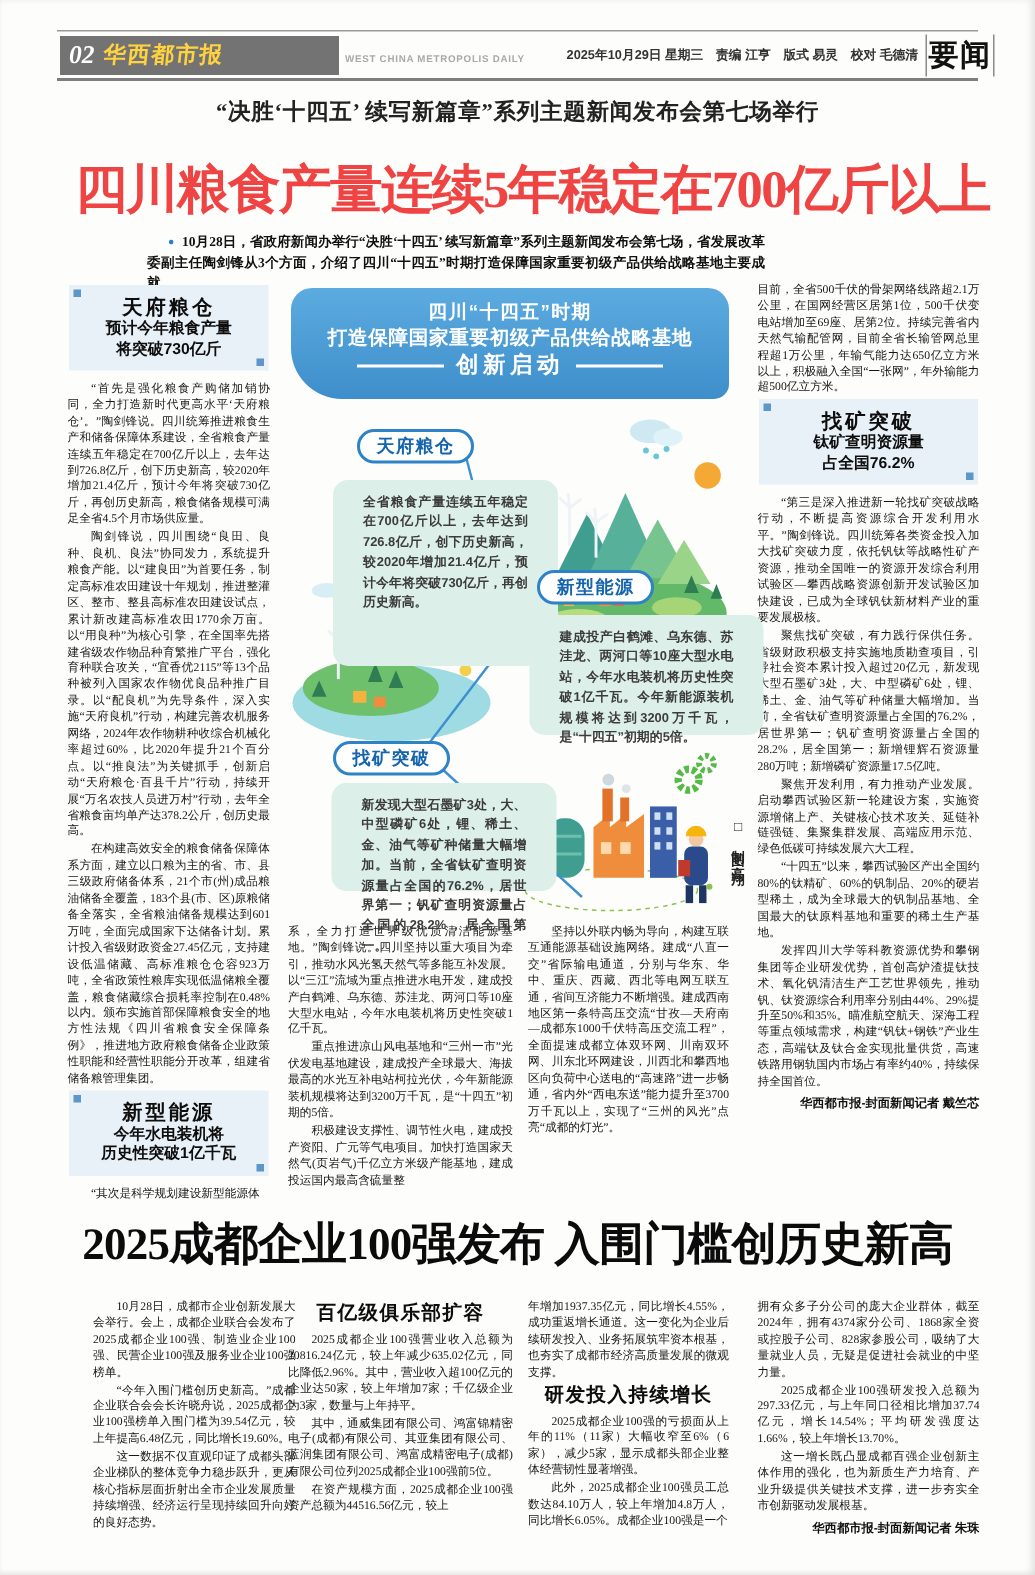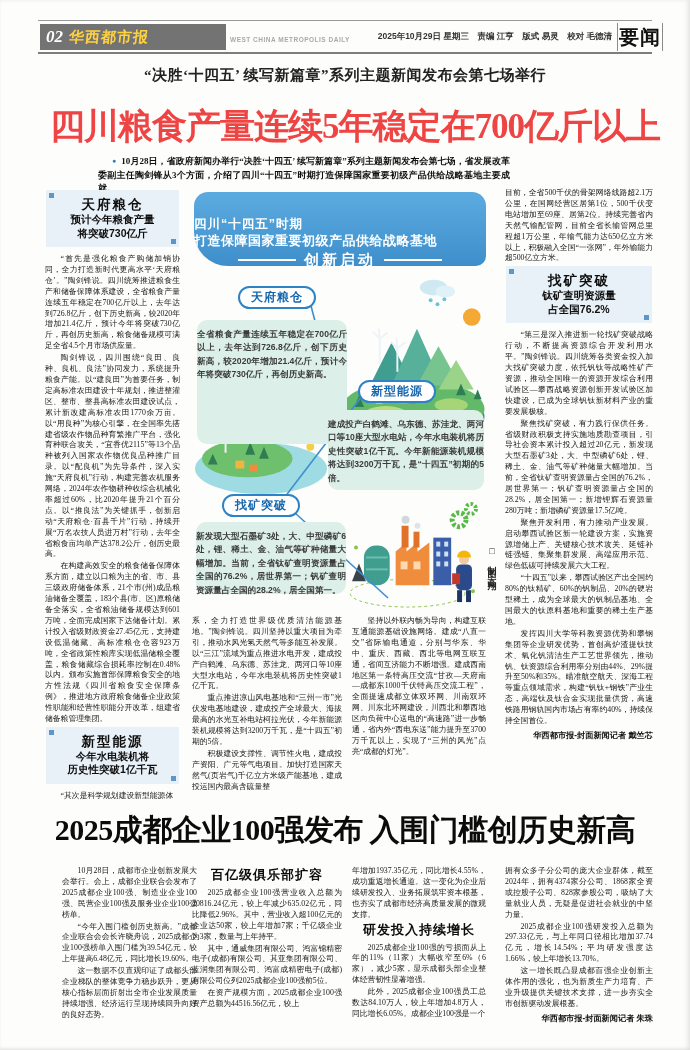--- a/index.html
+++ b/index.html
@@ -30,30 +30,30 @@
   .side-box{position:relative;background:#e9f1f8;text-align:center;padding:6px 3px 7px;margin:2px 1px 7px;}
   .side-box::before{content:"";position:absolute;left:3px;top:3px;width:5px;height:5px;background:#5d96c8;}
   .side-box::after{content:"";position:absolute;right:3px;bottom:3px;width:5px;height:5px;background:#5d96c8;}
   .side-box .t{font:900 13.5px/17px "Liberation Sans","DejaVu Sans",sans-serif;color:#0e0e0e;letter-spacing:2px;}
   .side-box .s{font:700 10.5px/13.5px "Liberation Sans","DejaVu Sans",sans-serif;color:#0e0e0e;}
   .byline{font:700 8.2px/12px "Liberation Sans",sans-serif;color:#111;text-align:right;margin-top:3px;}
   .subhead{font:900 13px/16px "Liberation Sans","DejaVu Sans",sans-serif;text-align:center;color:#0d0d0d;margin:1px 0 5px;letter-spacing:1px;}
   
   .ig{left:192px;top:188px;width:296px;height:426px;}
   .ig-banner{position:absolute;left:2px;top:4px;width:292px;height:74px;border-radius:14px 14px 10px 34px;
-             background:linear-gradient(180deg,#5cabe0,#3e8ecb);color:#fff;padding-top:24px;box-sizing:border-box;}
+             background:linear-gradient(180deg,#5cabe0,#3e8ecb);color:#fff;text-align:center;padding-top:8px;box-sizing:border-box;}
   .ig-banner .l1{font:700 12.5px/16px "Liberation Sans",sans-serif;letter-spacing:1px;}
   .ig-banner .l2{font:700 13px/17px "Liberation Sans",sans-serif;letter-spacing:.5px;}
   .ig-banner .l3{display:flex;align-items:center;justify-content:center;gap:8px;margin-top:2px;}
   .ig-banner .l3 i{display:block;width:58px;height:2px;background:#fff;}
   .ig-banner .l3 b{font:900 15px/18px "Liberation Sans",sans-serif;letter-spacing:3px;}
   .pill{position:absolute;box-sizing:border-box;border:2px solid #2e82c6;background:#fff;border-radius:13px;
         color:#1565ad;font:900 12px/19px "Liberation Sans",sans-serif;text-align:center;z-index:4;letter-spacing:1px;}
-  .mint{position:absolute;background:#dcefe8;border-radius:10px;padding:8px 0;box-sizing:border-box;
-        font:600 8.6px/13.4px "Liberation Sans","DejaVu Sans",sans-serif;color:#3c3c3c;text-align:justify;z-index:3;}
+  .mint{position:absolute;background:#dcefe8;border-radius:10px;padding:8px 20px;box-sizing:border-box;
+        font:600 8.6px/13.4px "Liberation Sans","DejaVu Sans",sans-serif;color:#3c3c3c;text-align:justify;z-index:3;margin-left:25px;}
   .illu{position:absolute;z-index:1;}
   .ig-lines{position:absolute;left:0;top:0;width:296px;height:426px;z-index:2;}
   .credit{left:486px;top:546px;writing-mode:vertical-rl;font:700 9px/12px "Liberation Sans",sans-serif;color:#222;letter-spacing:3px;}
   
   .b-headline{left:35px;top:810px;width:620px;text-align:center;font:900 30px/40px "Liberation Serif",serif;color:#0b0b0b;letter-spacing:-.5px;}
 </style>
 </head>
 <body>
 
 <div class="page">

